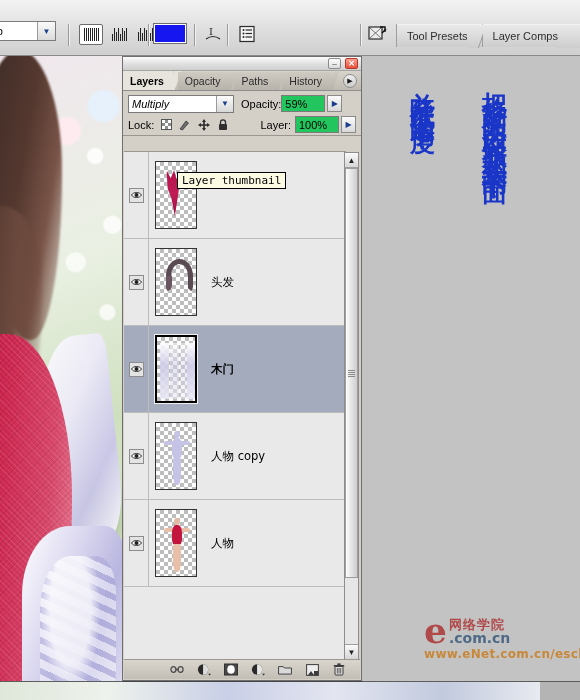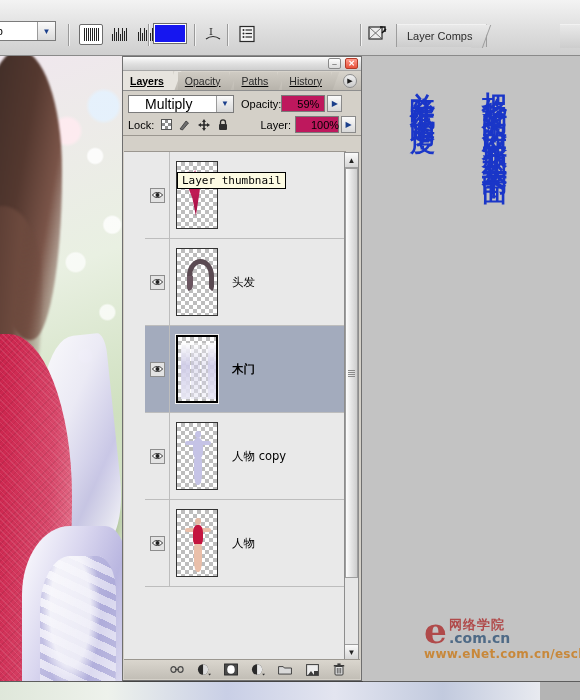--- a/index.html
+++ b/index.html
@@ -219,21 +219,20 @@
     right: 3px; color:#fff; font-weight:bold;
     background: linear-gradient(#ff9d8e,#e8503a);
     border-color:#b33a28;
   }
   .panel-tabs {
     height: 19px;
     background: linear-gradient(#d8d4cc,#bfbbb3);
     position: relative;
     display:flex; align-items:center;
     border-bottom: 1px solid #8e8e8e;
-    text-decoration: underline;
   }
   .ptab {
     position:relative;
     height:18px; padding: 0 9px 0 7px;
     display:flex; align-items:center;
     font-size:10.5px; color:#2a2a2a;
     background: linear-gradient(#cfcbc3,#b7b3ab);
     margin-right: 5px;
     box-sizing:border-box;
   }
@@ -265,33 +264,33 @@
     background:#d4d0c8;
     font-size: 11px; color:#000;
   }
   .blend-row { padding-top:2px; }
   .blend-select {
     width: 106px; height:18px;
     background:#fff; border:1px solid #7b7b7b;
     display:flex; align-items:center;
     box-sizing:border-box;
   }
-  .blend-select .val{ flex:1; padding-left:16px; font-size:14px;}
+  .blend-select .val{ flex:1; padding-left:3px; font-size:11px;font-style:italic;}
   .blend-select .arrow{
     width:16px; height:16px;
     background: linear-gradient(#fbfbfb,#d8d8d8);
     border-left:1px solid #9a9a9a;
     display:flex;align-items:center;justify-content:center;
     font-size:8px;color:#1b3f8b;
   }
   .opacity-label { margin-left: 7px; font-size:11px;text-align:right; }
   .num-field {
-    width: 44px; height:17px; background:#be185d;
+    width: 44px; height:17px; background:#22c55e;
     border:1px solid #7b7b7b; font-size:11px;
-    display:flex; align-items:center; padding-left:15px;
+    display:flex; align-items:center; padding-left:3px;
     box-sizing:border-box;
   }
   .spin-btn {
     width:15px; height:17px; margin-left:2px;
     background: linear-gradient(#fbfbfb,#d8d8d8);
     border:1px solid #8a8a8a;
     display:flex;align-items:center;justify-content:center;
     font-size:8px; color:#1b3f8b;
     box-sizing:border-box;
   }
@@ -318,21 +317,20 @@
     background:#e9e9e9;
     overflow:hidden;
     border-top:1px solid #9b9790;
   }
   .layer-row {
     height: 87px;
     display:flex; align-items:center;
     border-bottom: 1px solid #bdbdbd;
     box-sizing:border-box;
     background:#e9e9e9;
-    margin-left:21px;
   }
   .layer-row.selected { background:#a3abbd; }
   .eye-cell {
     width: 24px; display:flex; align-items:center; justify-content:center;
     border-right:1px solid #bdbdbd; height:100%;
   }
   .eye-box {
     width:15px;height:15px;
     background:#e3e3e3; border:1px solid #8d8d8d;
     display:flex;align-items:center;justify-content:center;
@@ -583,20 +581,23 @@
     <div class="icon-btn" style="left:364px;">
       <svg width="20" height="20" viewBox="0 0 20 20">
         <rect x="2" y="3" width="13" height="12" fill="#ededed" stroke="#2a2a2a" stroke-width="1.2"></rect>
         <path d="M3 4 L14 14 M14 4 L3 14" stroke="#555" stroke-width=".8"></path>
         <path d="M13 3 l5 0 l0 5" fill="none" stroke="#111" stroke-width="1.4"></path>
         <path d="M15 9 l4 -4" stroke="#111" stroke-width="1.4"></path>
       </svg>
     </div>
 
     <div class="tool-presets-tabs">
+      <div class="tp-tab">
+        <span>Tool Presets</span>
+      </div>
       <div class="tp-tab">
         <span>Layer Comps</span>
       </div>
     </div>
     <div class="tp-strip-right"></div>
   </div>
 
   <div class="photo">
     <div class="bokeh"></div>
     <div class="hair"></div>

